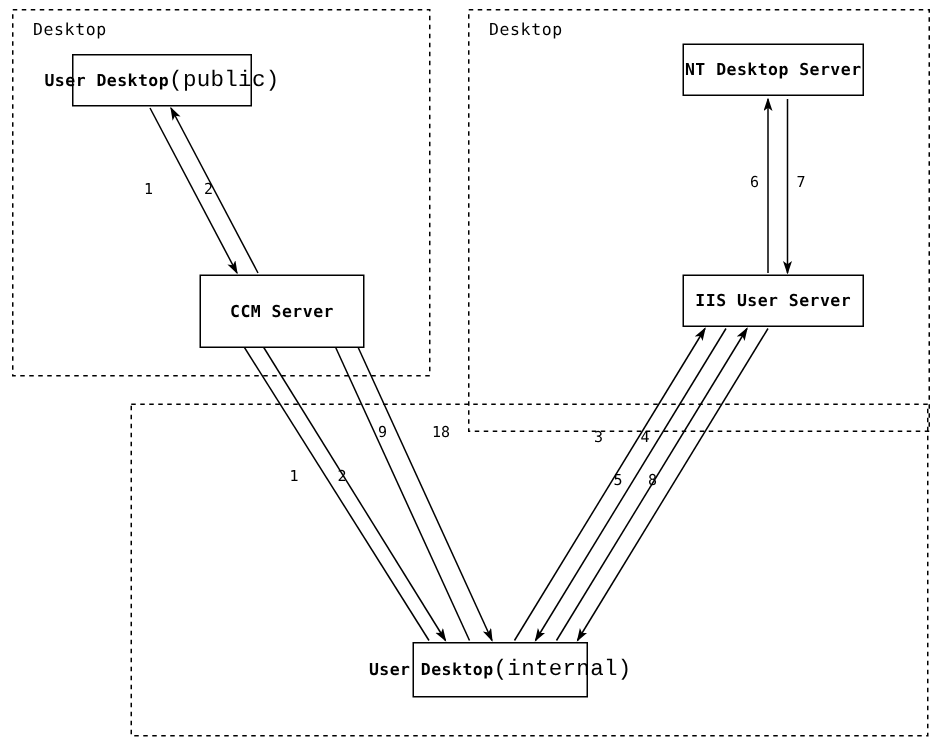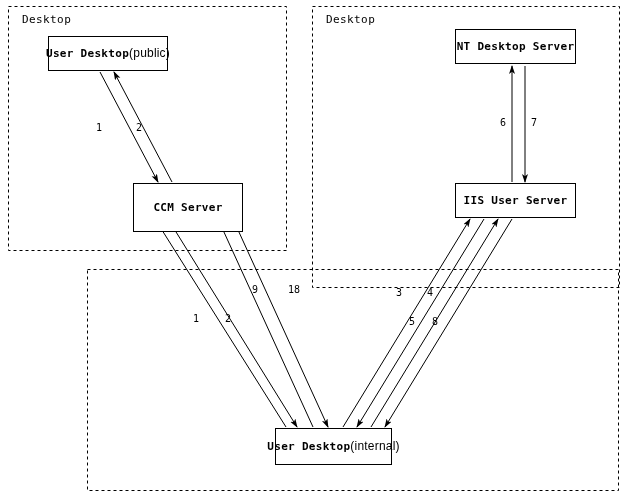--- a/index.html
+++ b/index.html
@@ -43,22 +43,22 @@
   }
   .node-title {
     font-family: "DejaVu Sans Mono", monospace;
     font-size: 11px;
     font-weight: bold;
     letter-spacing: 0.3px;
     white-space: nowrap;
     line-height: 13px;
   }
   .node-sub {
-    font-family: Liberation Sans, sans-serif;
-    font-size: 12px;
+    font-family: Liberation Mono, monospace;
+    font-size: 15px;
     letter-spacing: 0.2px;
     white-space: nowrap;
     line-height: 11px;
     text-align: right;
   }
   .edge-label {
     position: absolute;
     font-family: "DejaVu Sans Mono", monospace;
     font-size: 10px;
     color: #000000;

